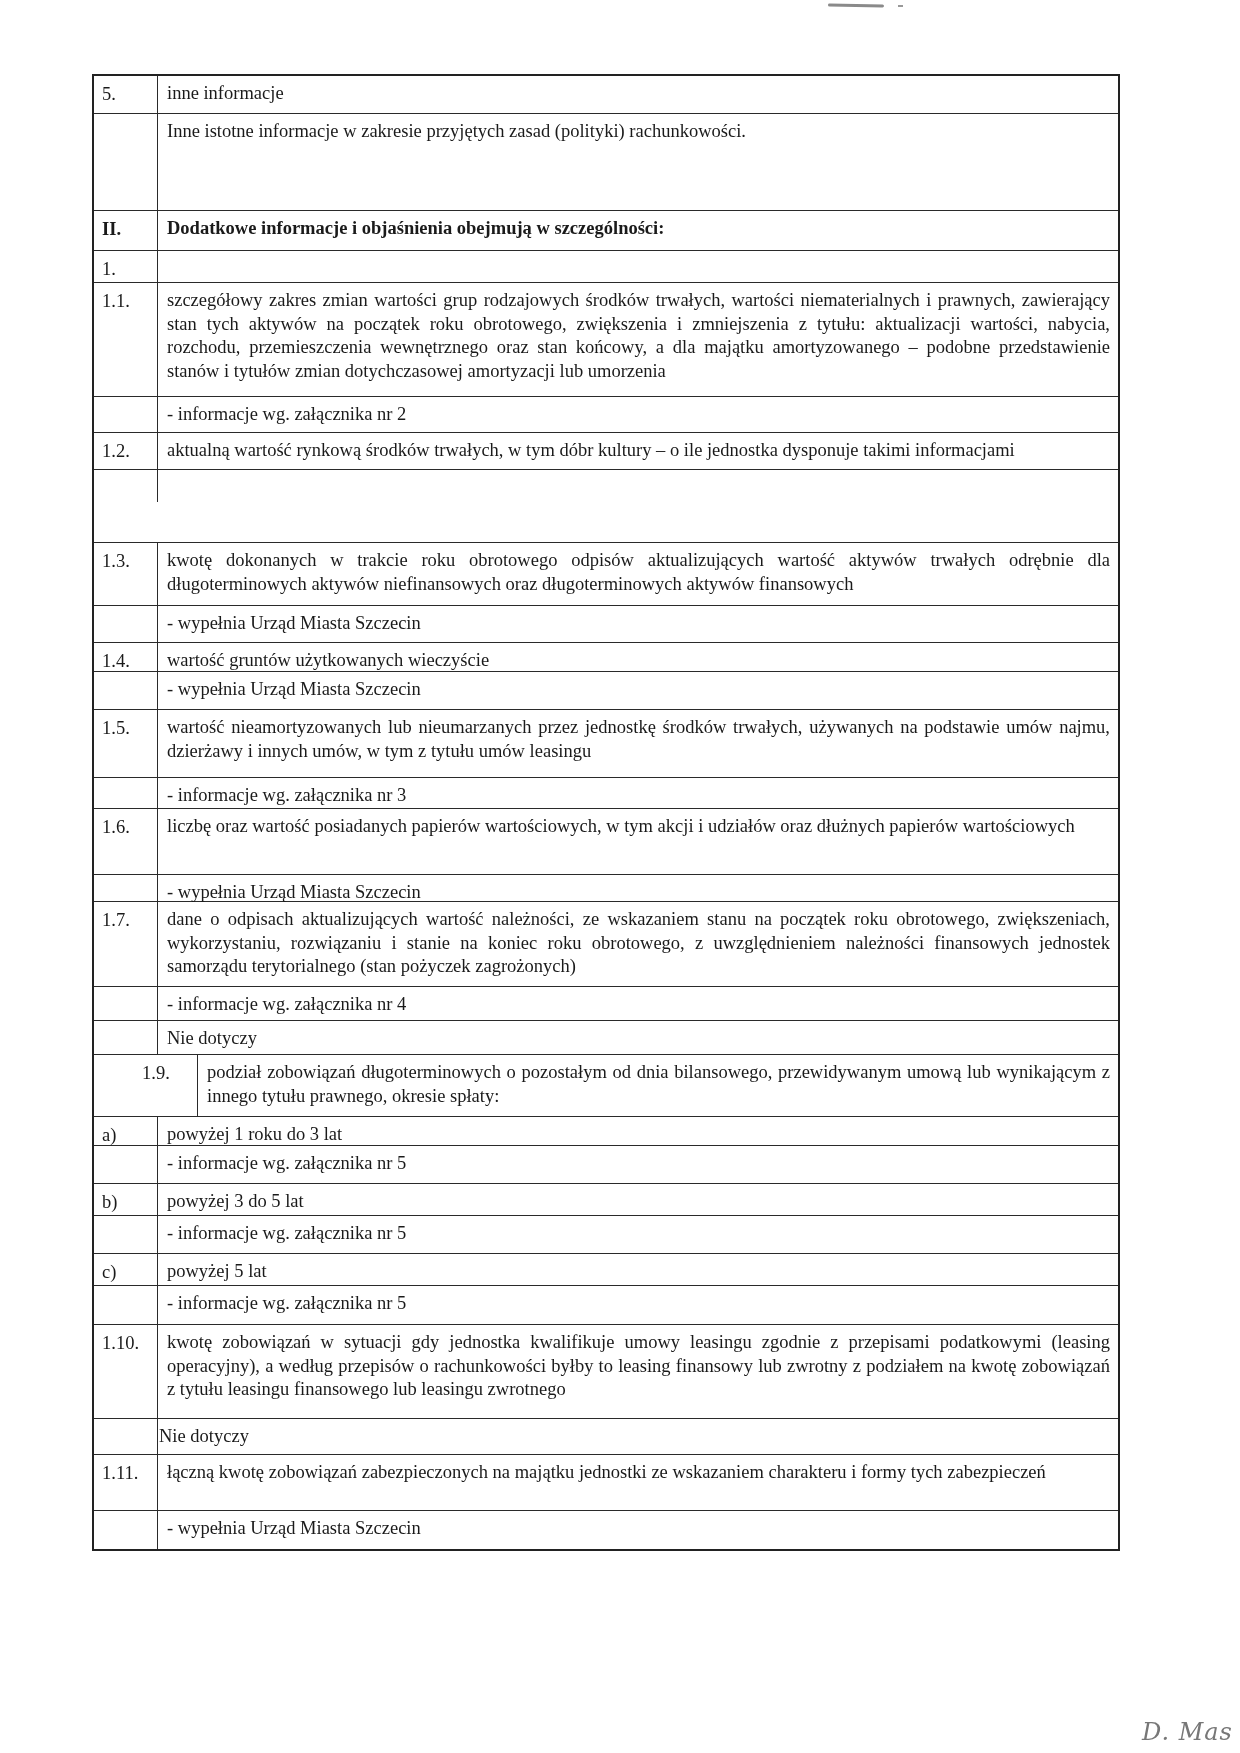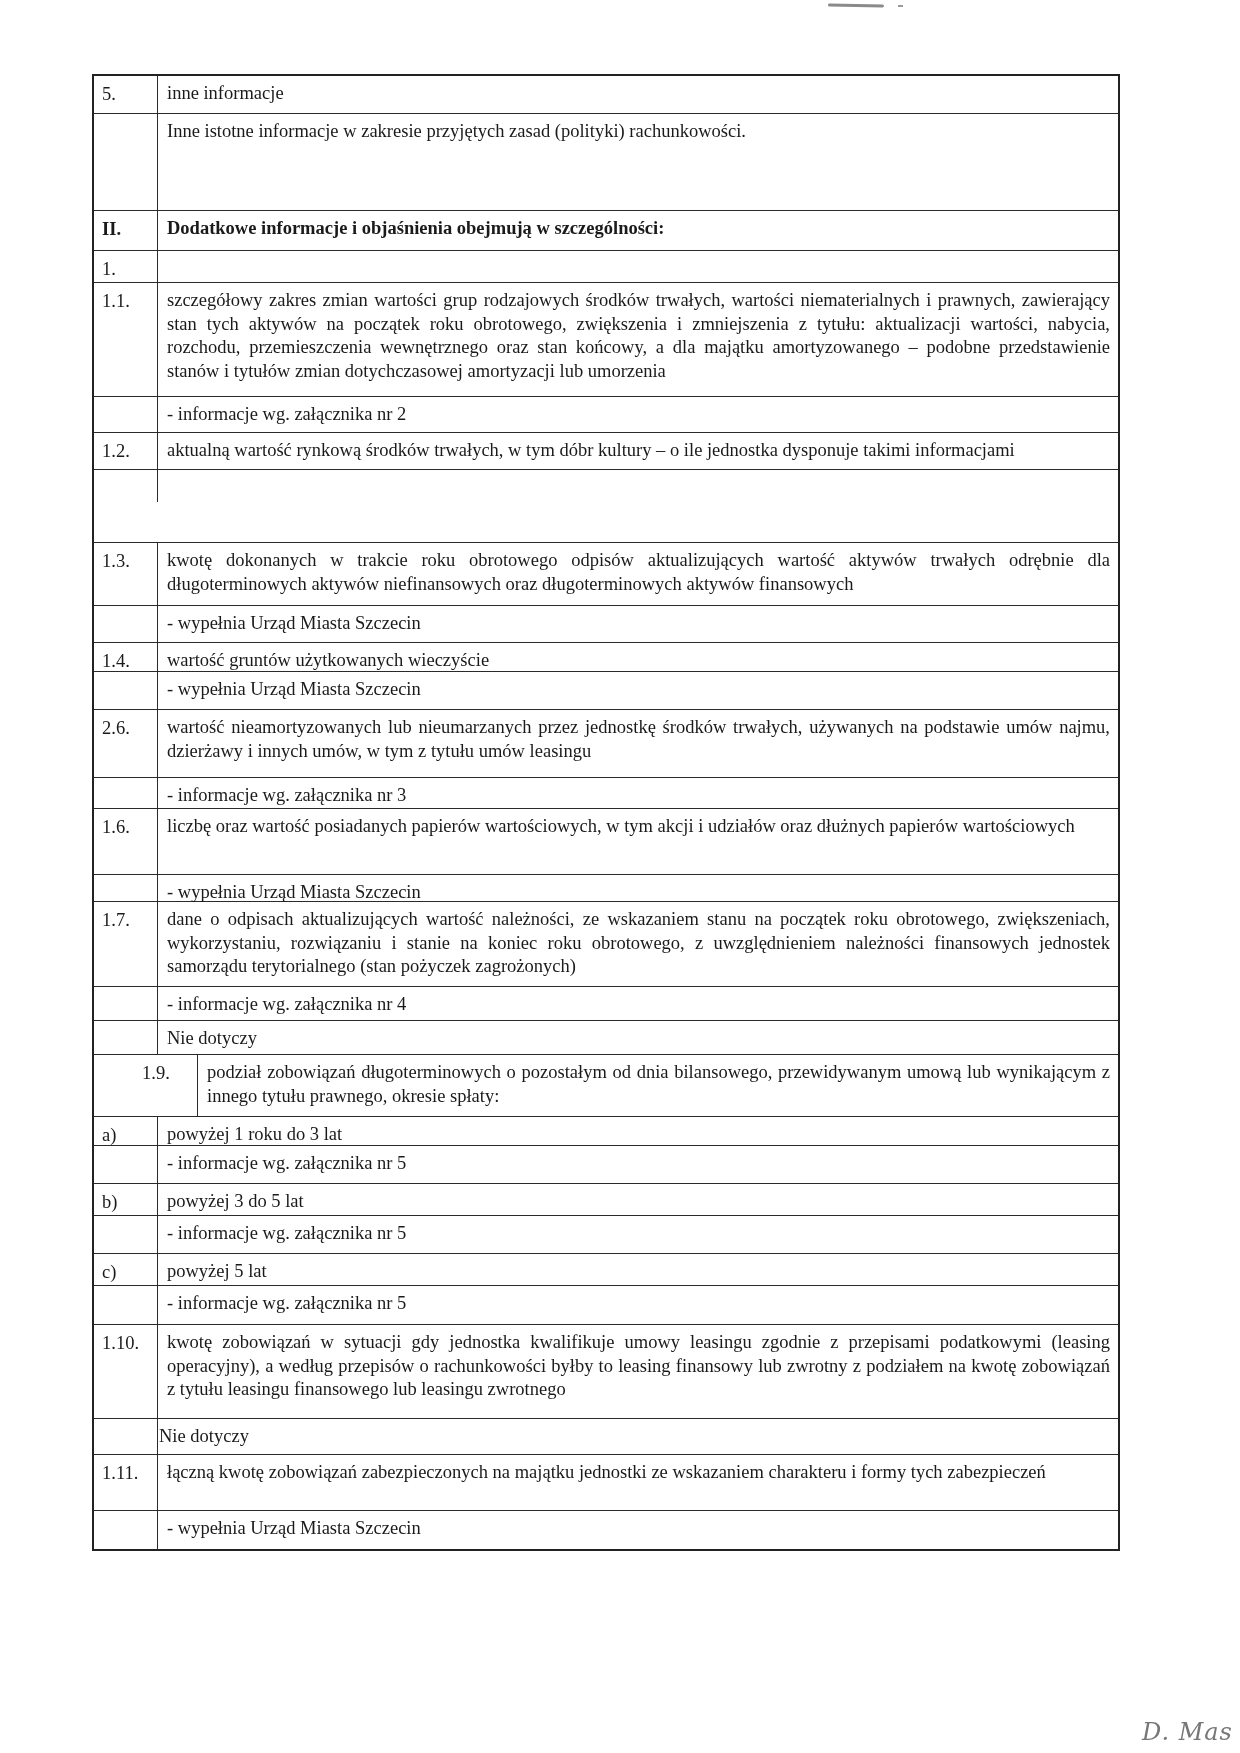--- a/index.html
+++ b/index.html
@@ -84,21 +84,21 @@
     </div>
     <div class="row" style="height: 29px;">
       <div class="num">1.4.</div>
       <div class="txt">wartość gruntów użytkowanych wieczyście</div>
     </div>
     <div class="row" style="height: 38px;">
       <div class="num"></div>
       <div class="txt">- wypełnia Urząd Miasta Szczecin</div>
     </div>
     <div class="row" style="height: 68px;">
-      <div class="num">2.6.</div>
+      <div class="num">1.5.</div>
       <div class="txt">wartość nieamortyzowanych lub nieumarzanych przez jednostkę środków trwałych, używanych na podstawie umów najmu, dzierżawy i innych umów, w tym z tytułu umów leasingu</div>
     </div>
     <div class="row" style="height: 31px;">
       <div class="num"></div>
       <div class="txt">- informacje wg. załącznika nr 3</div>
     </div>
     <div class="row" style="height: 66px;">
       <div class="num">1.6.</div>
       <div class="txt">liczbę oraz wartość posiadanych papierów wartościowych, w tym akcji i udziałów oraz dłużnych papierów wartościowych</div>
     </div>

